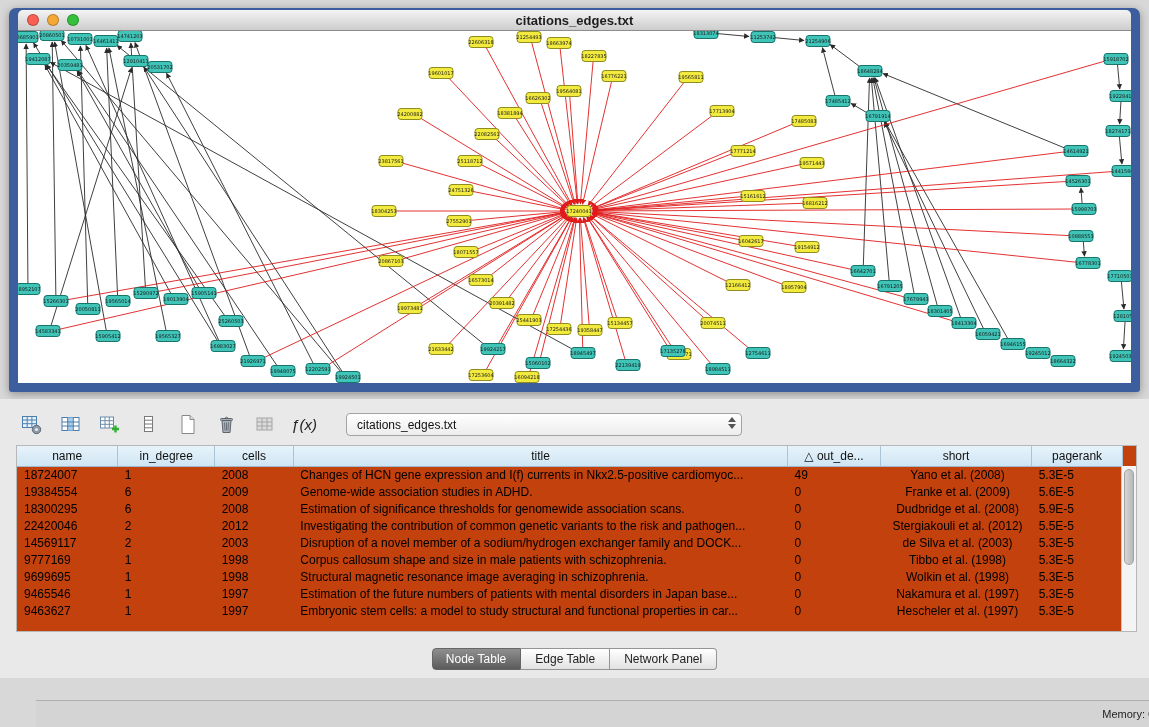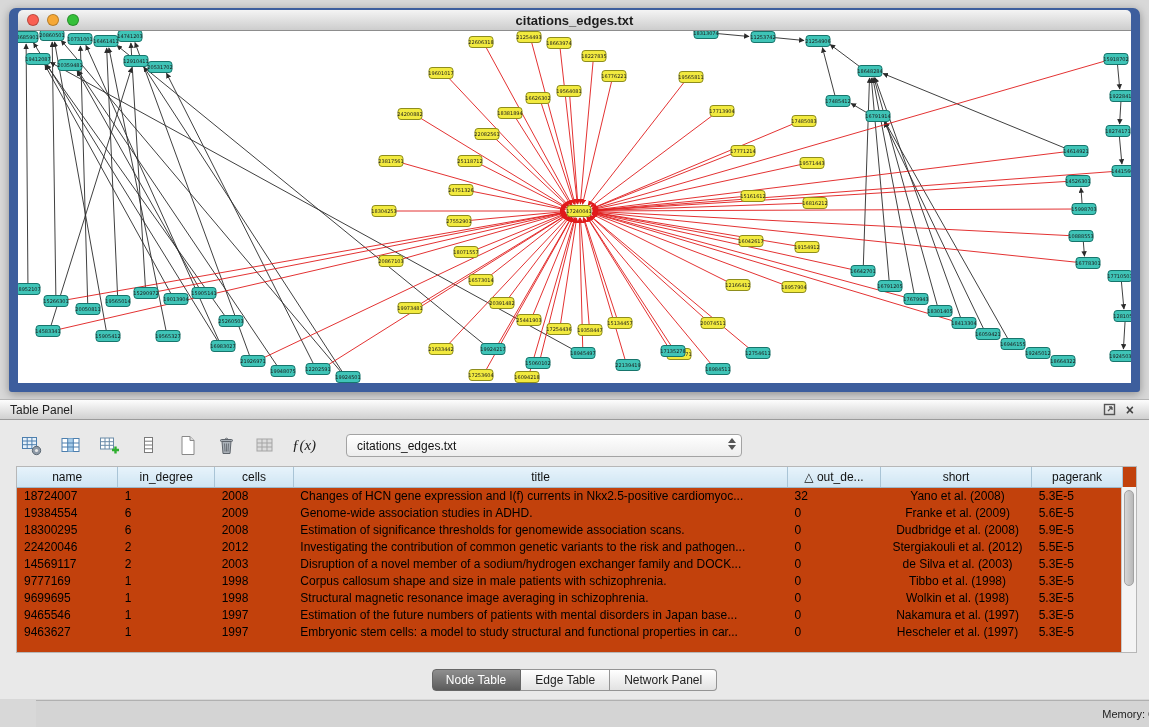--- a/index.html
+++ b/index.html
@@ -40,21 +40,21 @@
     padding:0 10px;
   }
   .panel-header .spacer { flex:1; }
   .ph-btn { background:none; border:none; cursor:pointer; display:flex; align-items:center;
             padding:0 5px; color:#444; font-size:14px; font-weight:bold; }
   .panel-body { background:#e9e9e9; height:279px; }
 
   .toolbar { display:flex; align-items:center; gap:13px; padding:9px 0 0 18px; height:42px; }
   .tool-btn { width:26px; height:26px; background:none; border:none; display:flex;
               align-items:center; justify-content:center; cursor:pointer; }
-  .fx { font-family:Liberation Serif, serif; font-style:italic; font-size:15px; color:#222; }
+  .fx { font-family:Liberation Sans, sans-serif; font-style:italic; font-size:15px; color:#222; }
   .combo {
     margin-left:16px; width:396px; height:23px; position:relative;
     background:linear-gradient(#ffffff,#ededed); border:1px solid #a3a3a3;
     border-radius:4px; display:flex; align-items:center;
     font-size:12px; color:#111; padding:0 26px 0 10px; cursor:pointer;
   }
   .combo-arrows {
     position:absolute; right:5px; top:3px; display:flex; flex-direction:column; gap:2px;
   }
   .tri-up { width:0; height:0; border-left:4px solid transparent; border-right:4px solid transparent; border-bottom:5px solid #555; }
@@ -433,33 +433,20 @@
         <text x="852" y="41.9" text-anchor="middle" font-size="5" fill="#1c1c1c">18648284</text>
         <rect x="808" y="64.5" width="24" height="11" rx="3" fill="#3fc4b7" stroke="#17756c" stroke-width="1"></rect>
         <text x="820" y="71.9" text-anchor="middle" font-size="5" fill="#1c1c1c">17485412</text>
         <rect x="848" y="79.5" width="24" height="11" rx="3" fill="#3fc4b7" stroke="#17756c" stroke-width="1"></rect>
         <text x="860" y="86.9" text-anchor="middle" font-size="5" fill="#1c1c1c">16791914</text>
       </svg>
   </div>
 </div>
 
 <div id="table-panel">
-  <div class="panel-header">
-    <span>Table Panel</span>
-    <span class="spacer"></span>
-    <button class="ph-btn">
-      <svg width="13" height="13" viewBox="0 0 13 13">
-        <rect x="1.5" y="1.5" width="10" height="10" fill="none" stroke="#555" stroke-width="1.4"></rect>
-        <path d="M5 8 L9 4 M9 4 h-3 M9 4 v3" stroke="#555" stroke-width="1.3" fill="none"></path>
-      </svg>
-    </button>
-    <button class="ph-btn">
-        <span>×</span>
-      </button>
-  </div>
 
   <div class="panel-body">
     <div class="toolbar">
       <button class="tool-btn">
         <svg width="21" height="21" viewBox="0 0 21 21">
           <rect x="1.5" y="2.5" width="14" height="11" fill="#e7f1fa" stroke="#4d7fae"></rect>
           <line x1="1.5" y1="6" x2="15.5" y2="6" stroke="#4d7fae"></line>
             <line x1="1.5" y1="9.7" x2="15.5" y2="9.7" stroke="#4d7fae"></line>
           <line x1="6.2" y1="2.5" x2="6.2" y2="13.5" stroke="#4d7fae"></line>
             <line x1="10.9" y1="2.5" x2="10.9" y2="13.5" stroke="#4d7fae"></line>
@@ -554,21 +541,21 @@
               <th class="c5">short</th>
               <th class="c6">pagerank</th>
             </tr>
           </thead>
         <tbody id="rows-body">
             <tr>
               <td class="c0">18724007</td>
               <td class="c1">1</td>
               <td class="c2">2008</td>
               <td class="c3">Changes of HCN gene expression and I(f) currents in Nkx2.5-positive cardiomyoc...</td>
-              <td class="c4">32</td>
+              <td class="c4">49</td>
               <td class="c5">Yano et al. (2008)</td>
               <td class="c6">5.3E-5</td>
             </tr>
             <tr>
               <td class="c0">19384554</td>
               <td class="c1">6</td>
               <td class="c2">2009</td>
               <td class="c3">Genome-wide association studies in ADHD.</td>
               <td class="c4">0</td>
               <td class="c5">Franke et al. (2009)</td>

